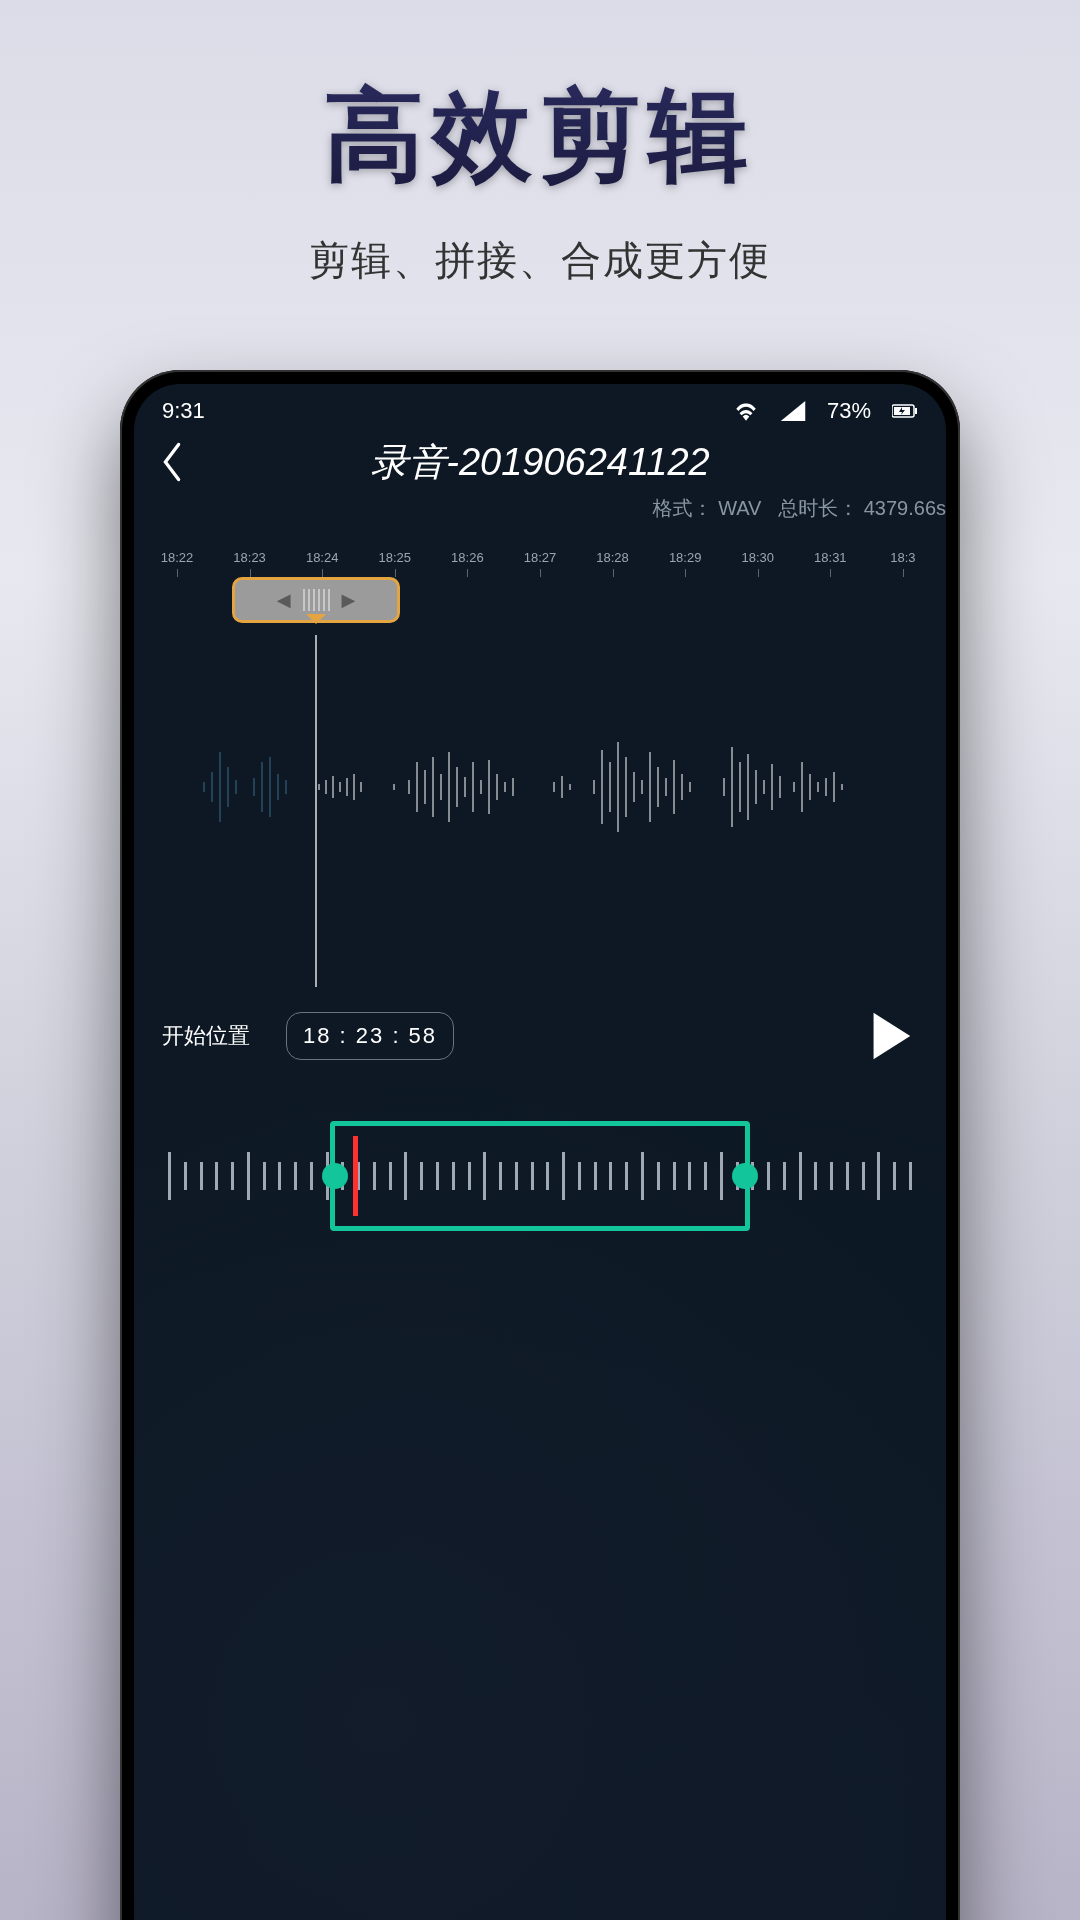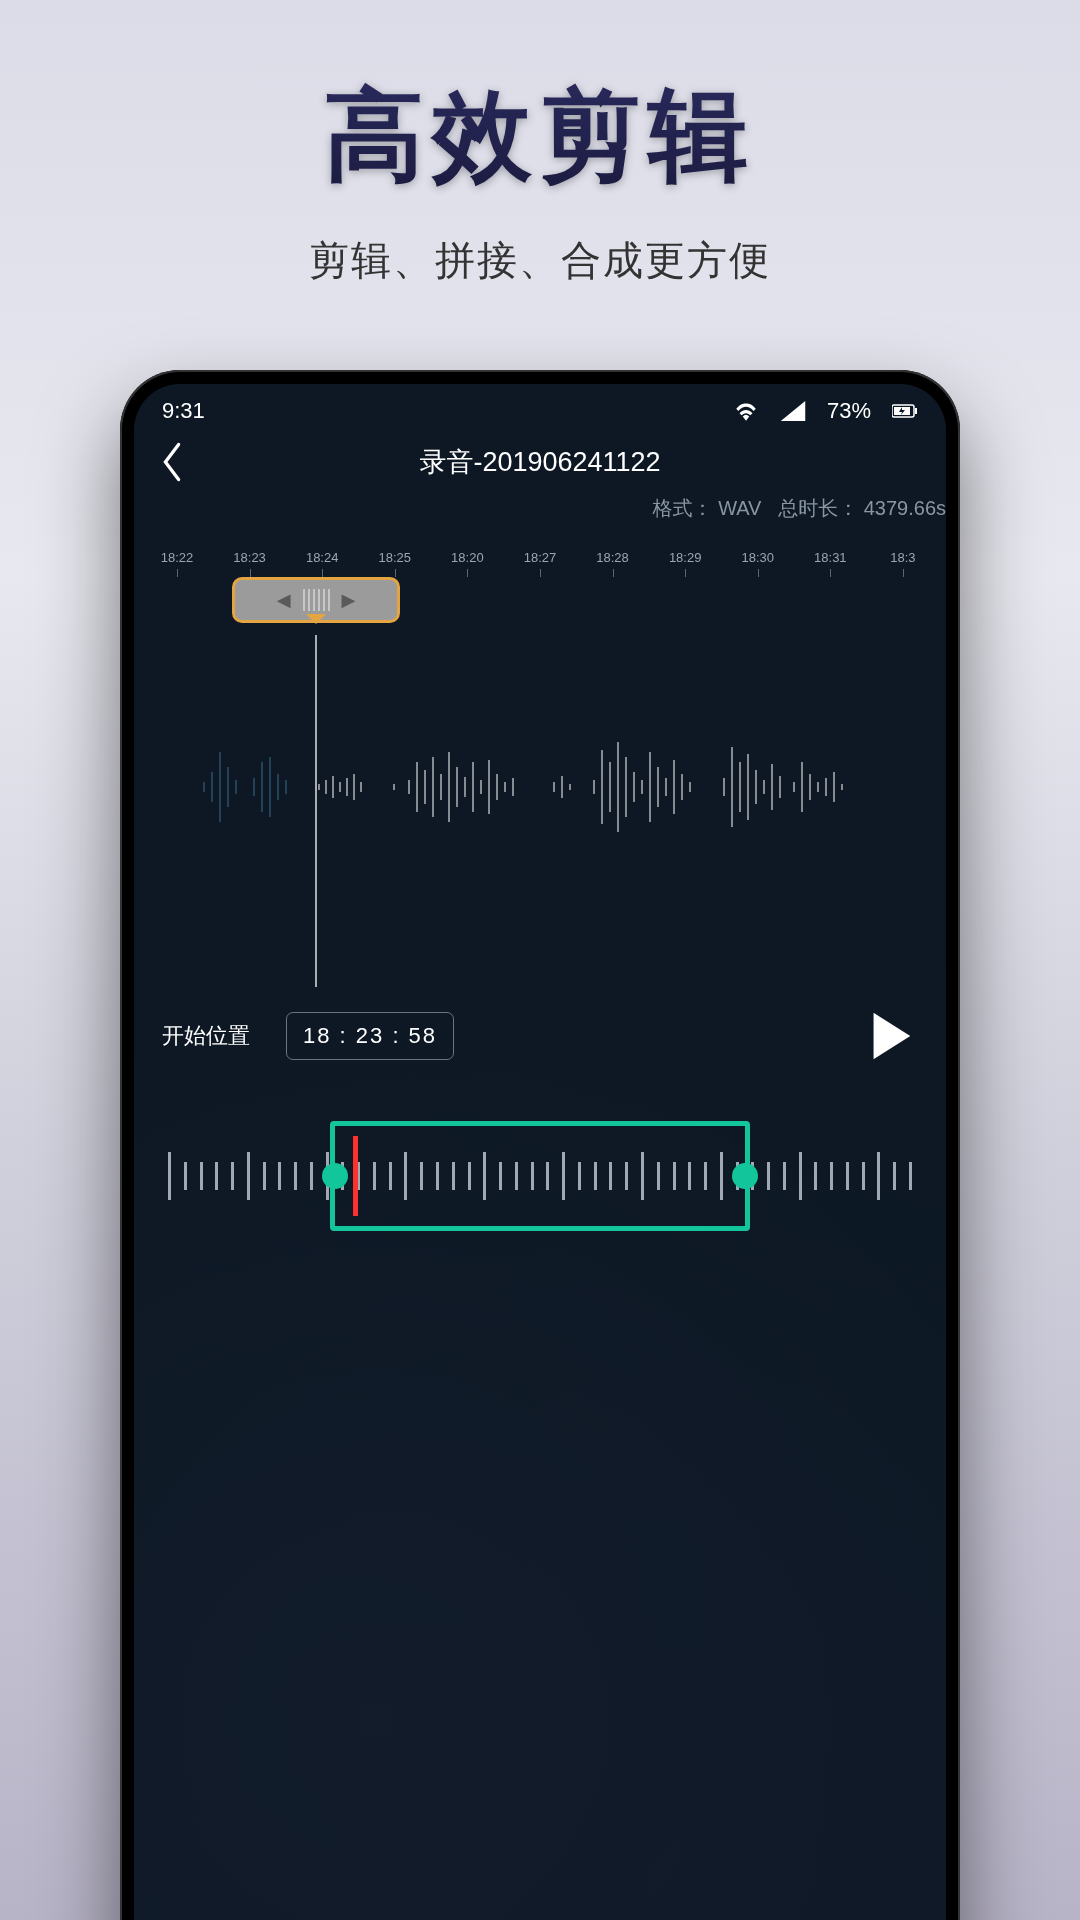--- a/index.html
+++ b/index.html
@@ -39,21 +39,21 @@
 .status-right { display: flex; align-items: center; gap: 21px; }
 .sicon { width: 26px; height: 20px; }
 .navbar {
   position: relative; height: 64px; display: flex; align-items: center;
   justify-content: center; color: #fff;
 }
 .back {
   position: absolute; left: 24px; top: 50%; transform: translateY(-50%);
   width: 28px; height: 44px;
 }
-.nav-title { font-size: 27px; font-weight: 400; }
+.nav-title { font-size: 38px; font-weight: 400; font-style: italic; }
 .meta { text-align: right; color: #8a95a2; font-size: 20px; margin-top: 1px; }
 .ruler {
   margin-top: 28px; display: flex; padding: 0 10px;
   color: #9aa5b2; font-size: 13px; justify-content: space-between;
 }
 .ruler span { width: 66px; text-align: center; position: relative; }
 .ruler span::after {
   content:""; position:absolute; bottom:-12px; left:50%; width:1px; height:8px; background:#5a6572;
 }
 .scrubber-zone { position: relative; height: 410px; margin-top: 12px; }
@@ -76,21 +76,21 @@
 .wave {
   position:absolute; top:155px; left:0; right:0; height:110px;
 }
 .controls {
   display:flex; align-items:center; justify-content:space-between;
   padding: 0 28px; margin-top: 20px; color:#fff;
 }
 .ctl-group { display:flex; align-items:center; gap:36px; }
 .ctl-label { font-size:22px; }
 .timebox {
-  border:1px solid #6a7482; border-radius:7px; padding:10px 16px;
+  border:1px solid #6a7482; border-radius:15px; padding:10px 16px;
   font-size:22px; letter-spacing:2px; min-width:140px; text-align:center;
 }
 .play { width:58px; height:58px; }
 .range-track {
   position:relative; margin: 56px 28px 0; height:110px;
   border-radius:6px;
 }
 .ticks { position:absolute; inset:0; display:flex; align-items:center; justify-content:space-between; padding:0 6px; }
 .ticks i { width:3px; background:#a0a8b4; display:block; }
 .ticks i.tall { height:48px; } .ticks i.short { height:28px; }
@@ -148,21 +148,21 @@
       &nbsp;
       <span>总时长：</span>
       <span>4379.66s</span>
     </div>
 
     <div class="ruler">
       <span>18:22</span>
       <span>18:23</span>
       <span>18:24</span>
       <span>18:25</span>
-      <span>18:20</span>
+      <span>18:26</span>
       <span>18:27</span>
       <span>18:28</span>
       <span>18:29</span>
       <span>18:30</span>
       <span>18:31</span>
       <span>18:3</span>
     </div>
 
     <div class="scrubber-zone">
       <div class="drag-handle">

